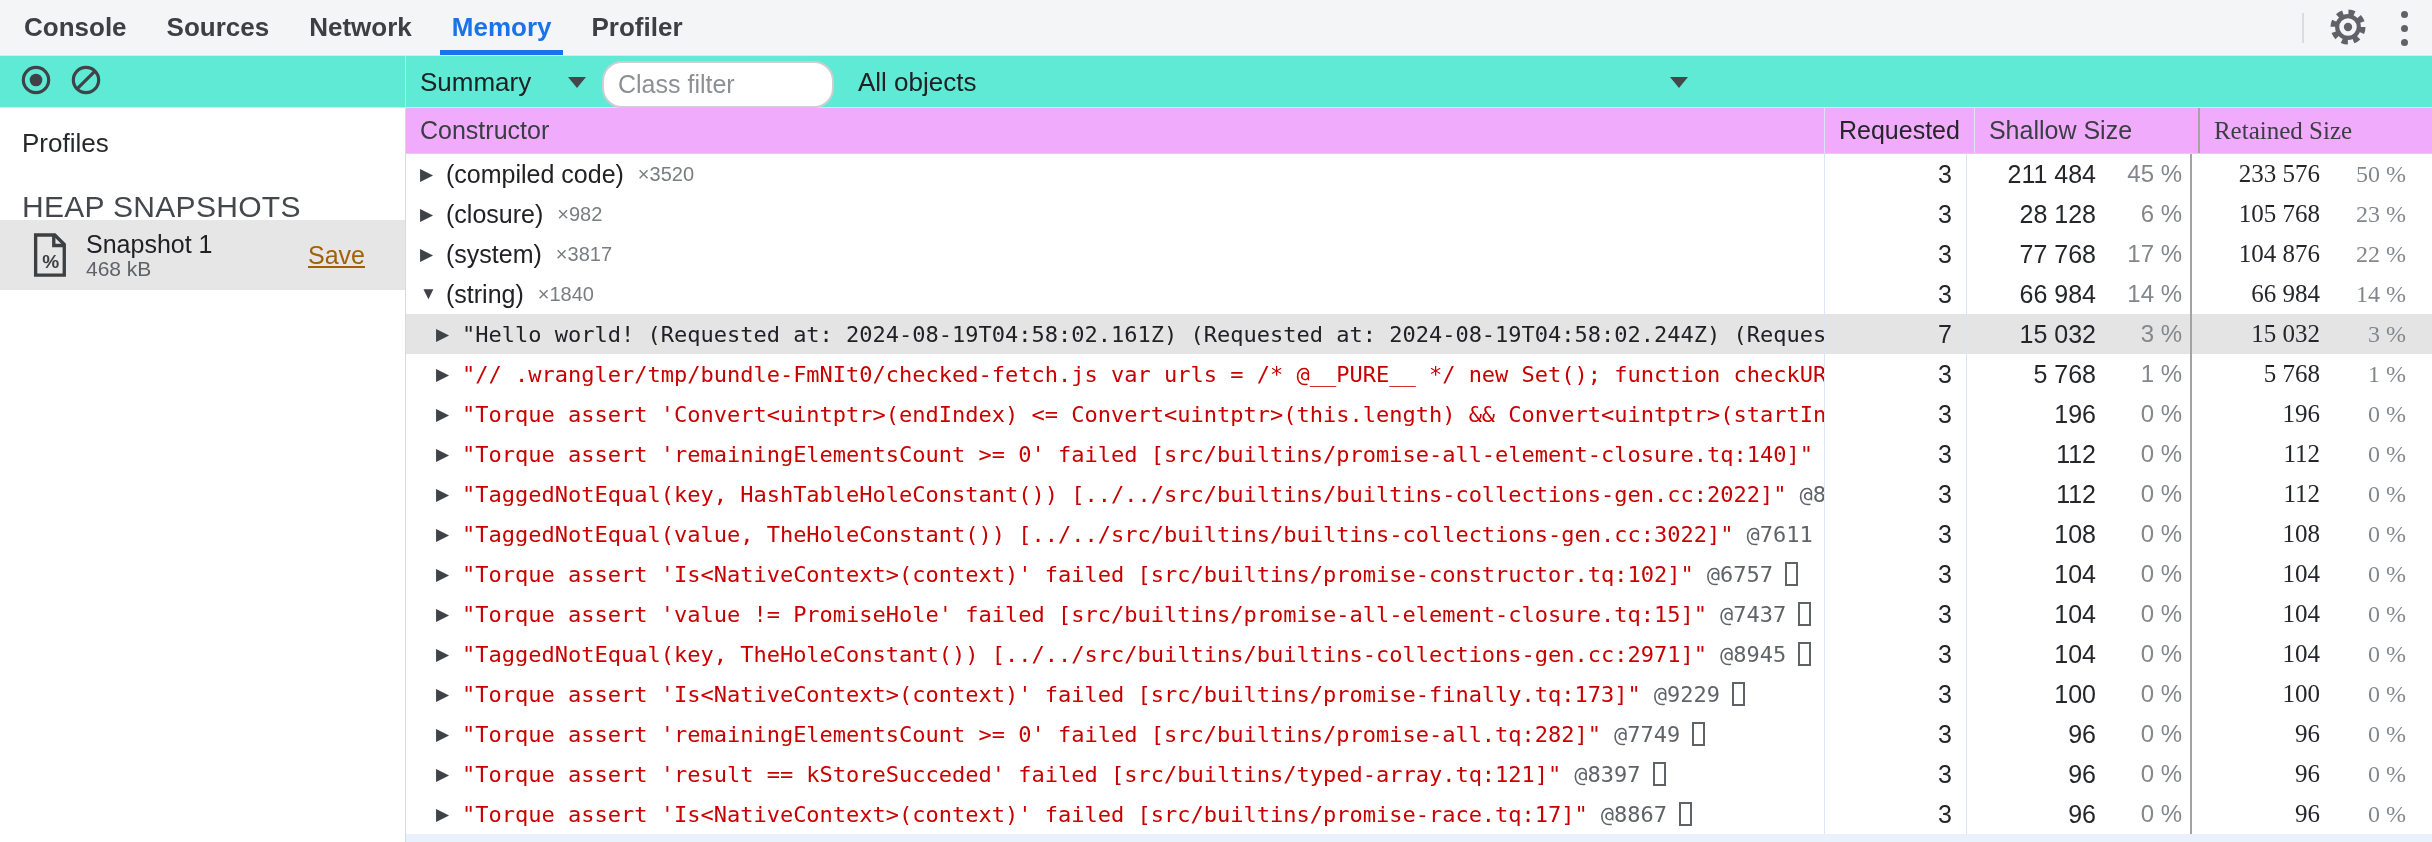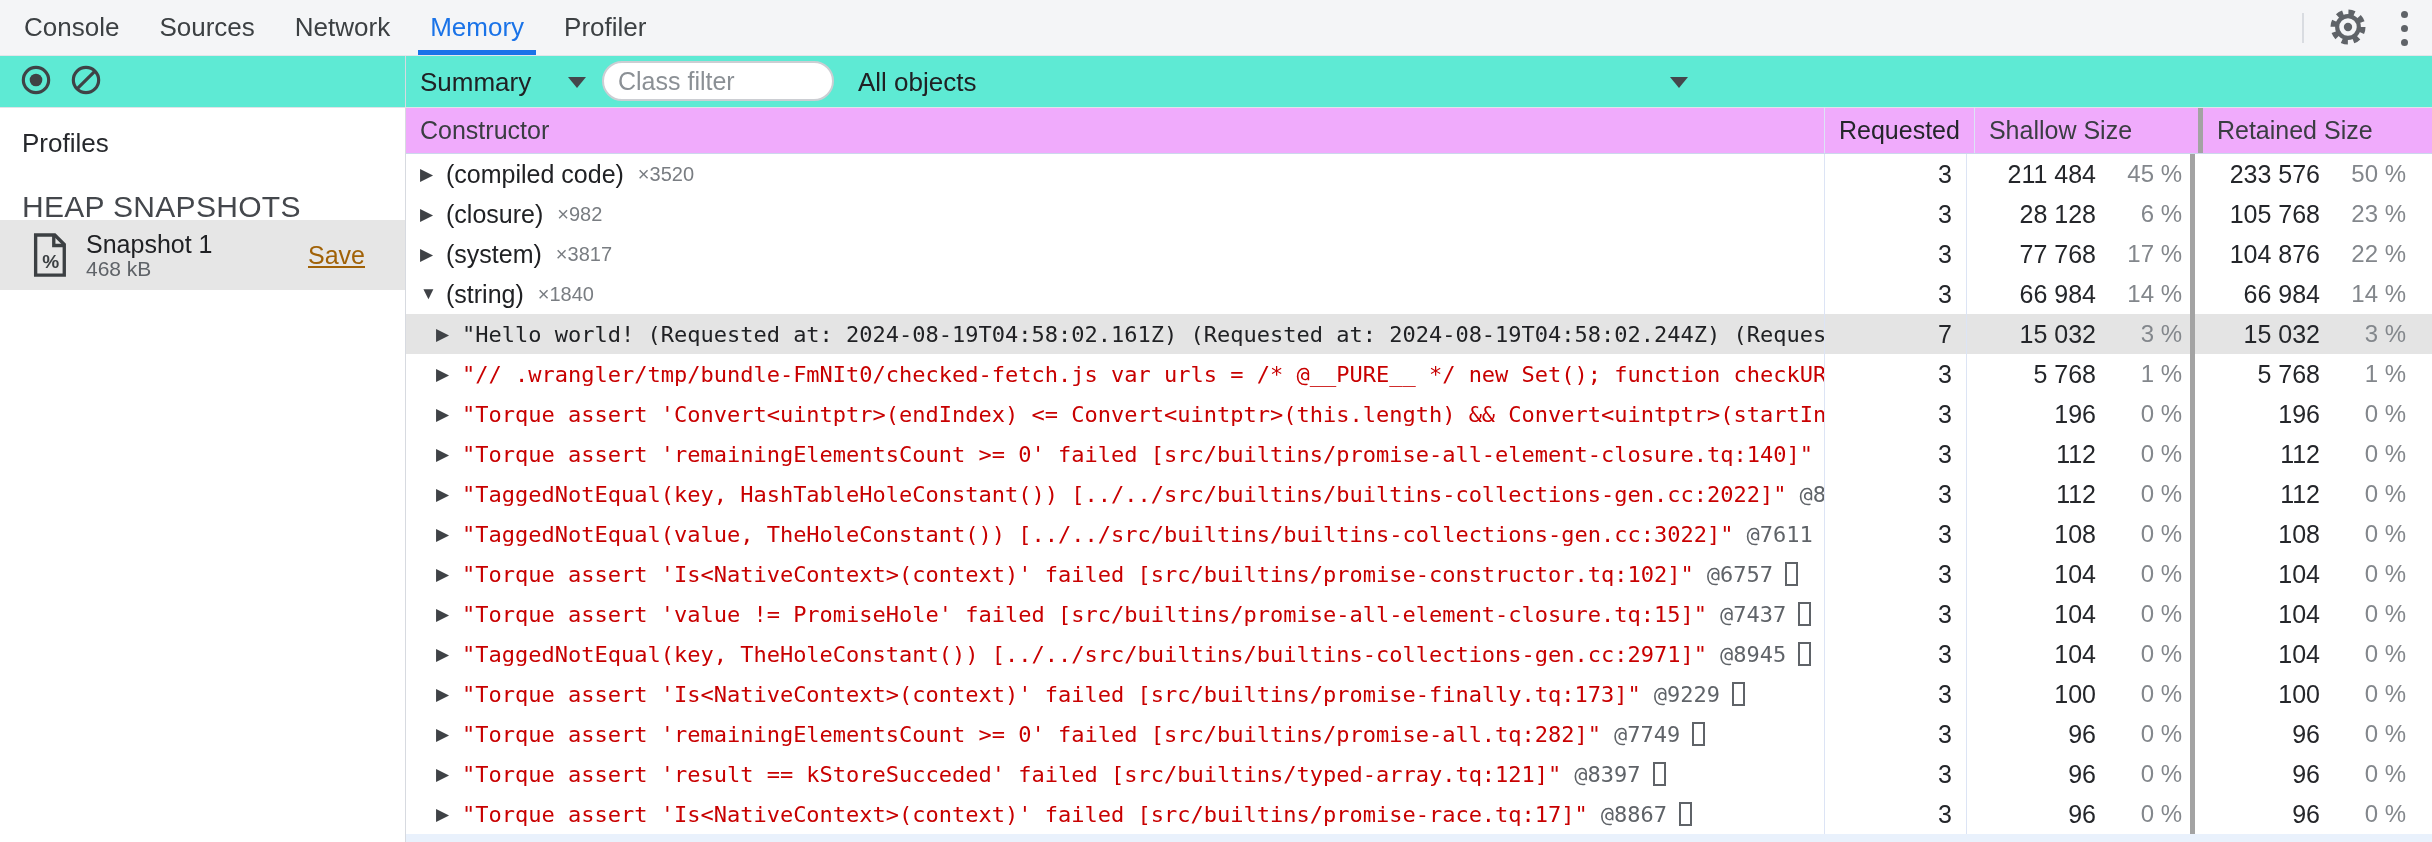--- a/index.html
+++ b/index.html
@@ -5,21 +5,21 @@
   * { box-sizing: border-box; margin: 0; padding: 0; }
   html,body { width:2432px; height:842px; overflow:hidden;
     font-family:"Liberation Sans", sans-serif; background:#fff; color:#202124; }
   #app { width:2432px; height:842px; display:flex; flex-direction:column; }
 
   
   .tabbar { position:relative; height:56px; flex:0 0 56px; background:#f4f5f7;
     border-bottom:1px solid #e3e5e9; display:flex; align-items:stretch; }
   .tabs { display:flex; align-items:stretch; padding-left:4px; }
   .tab { position:relative; display:flex; align-items:center; padding:0 20px;
-    font-size:26px; color:#3c4043; cursor:default; }
+    font-size:26px; color:#3c4043; cursor:default;font-weight:bold; }
   .tab.active { color:#1a73e8; }
   .tab.active::after { content:""; position:absolute; left:8px; right:8px; bottom:0;
     height:5px; background:#1a73e8; }
   .tabbar-right { position:absolute; right:0; top:0; height:56px; display:flex; align-items:center; }
   .vdiv { width:2px; height:30px; background:#d9dce1; margin-right:16px; }
   .iconbtn { width:56px; height:56px; background:none; border:none; display:flex;
     align-items:center; justify-content:center; }
   .kebab { display:flex; flex-direction:column; gap:7px; }
   .kebab i { width:7px; height:7px; border-radius:50%; background:#5f6368; }
 
@@ -30,21 +30,21 @@
   .tbtn { width:44px; height:44px; border:none; background:none; display:flex;
     align-items:center; justify-content:center; }
   .main-toolbar { position:relative; flex:1; }
   .select { position:absolute; top:0; height:52px; display:flex; align-items:center;
     font-size:26px; color:#202124; }
   .caret { width:0; height:0; border-left:9px solid transparent; border-right:9px solid transparent;
     border-top:11px solid #44474c; display:inline-block; }
   .sel-summary { left:14px; }
   .sel-summary .caret { position:absolute; left:148px; }
   .sel-summary { width:180px; }
-  .filter-input { position:absolute; left:196px; top:5px; width:232px; height:40px;
+  .filter-input { position:absolute; left:196px; top:5px; width:232px; height:47px;
     border:2px solid #ccced3; border-radius:20px; font-size:25px; padding:0 14px;
     color:#202124; font-family:"Liberation Sans",sans-serif; outline:none; }
   .filter-input::placeholder { color:#8b9095; }
   .sel-allobj { left:452px; width:830px; }
   .sel-allobj .caret { position:absolute; right:0; }
 
   
   .content { flex:1; display:flex; min-height:0; }
   .sidebar { width:406px; flex:0 0 406px; border-right:1px solid #d7dae0; position:relative; background:#fff; }
   .profiles-title { position:absolute; left:22px; top:20px; font-size:26px; color:#26282c; }
@@ -63,21 +63,21 @@
     border-bottom:1px solid #ccd7ec; font-size:25px; color:#3a3d42; }
   .hcell { display:flex; align-items:center; padding-left:14px; }
   .grid-body { flex:0 0 680px; }
   .row { height:40px; display:flex; }
   .row.sel { background:#e4e4e4; }
   .cell { display:flex; align-items:center; height:40px; }
   .c-ctor { flex:0 0 1418px; overflow:hidden; white-space:pre; }
   .c-dist { flex:0 0 142px; justify-content:flex-end; padding-right:14px;
     font-size:25px; color:#24262a; border-left:1px solid #dce4f5; }
   .c-sh  { flex:0 0 224px; padding-right:8px;  border-left:1px solid #dce4f5; }
-  .c-re  { flex:1;         padding-right:26px; border-left:5px solid #a3a3a3; }
+  .c-re  { flex:1;         padding-right:26px; border-left:2px solid #a3a3a3;font-family:Liberation Serif, serif; }
   .hcell.c-dist, .hcell.c-sh, .hcell.c-re { justify-content:flex-start; padding-left:14px; }
   .num { flex:1; text-align:right; font-size:25px; color:#24262a; }
   .pct { flex:0 0 86px; text-align:right; font-size:24px; color:#83878c; }
   .tri { display:inline-block; width:26px; margin-left:0; font-size:17px; color:#3f4246; flex:0 0 26px; }
   .row.category .c-ctor { padding-left:14px; }
   .row.string  .c-ctor { padding-left:30px; }
   .row.category .nm { font-size:25px; color:#202124; }
   .row.category .cnt { margin-left:14px; font-size:20px; color:#797d82; }
   .row.string .nm { font-family:"DejaVu Sans Mono","Liberation Mono",monospace;
     font-size:22px; color:#c80000; }

